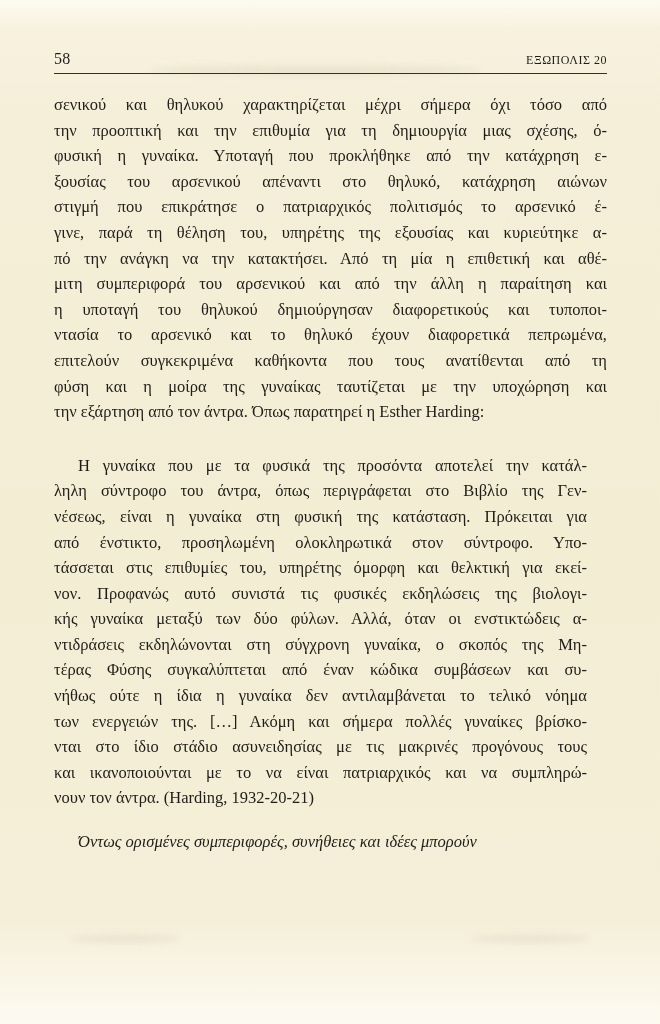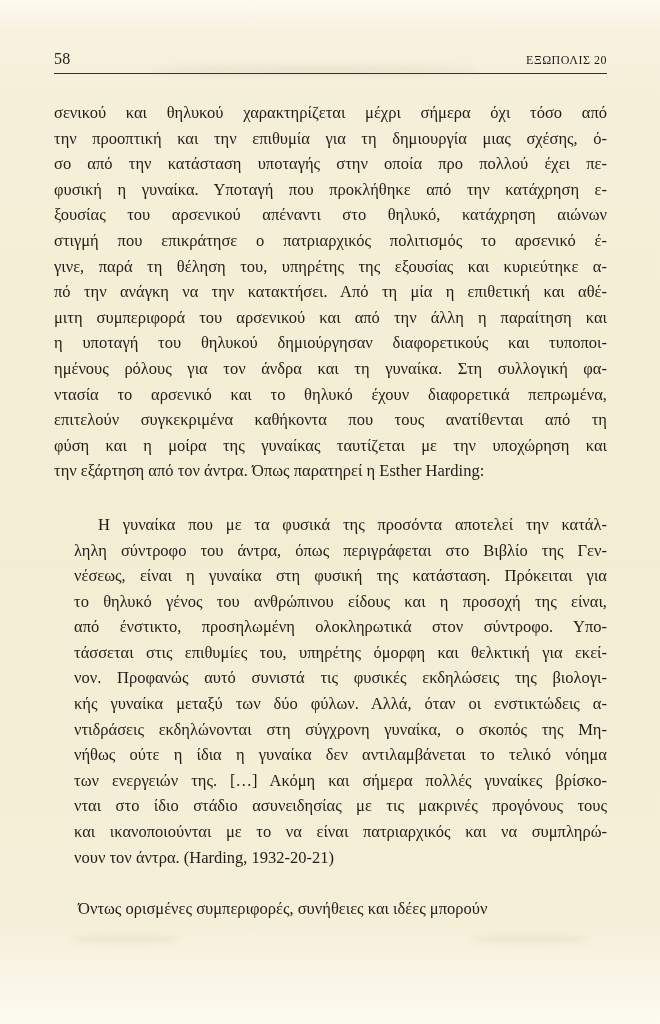--- a/index.html
+++ b/index.html
@@ -44,39 +44,39 @@
   .running-head .journal { font-size: 12px; letter-spacing: 0.5px; }
   .head-rule {
     border: none;
     border-top: 1.6px solid #35312a;
     margin-top: 5px;
     margin-bottom: 0;
   }
   .text-block {
     font-size: 16.5px;
     line-height: 25.6px;
-    margin-top: 26px;
+    margin-top: 18px;
   }
   .text-block .line {
     text-align: justify;
     text-align-last: justify;
     white-space: normal;
   }
   .text-block .line.last {
     text-align-last: left;
   }
   .indent-first .line:first-child {
     text-indent: 24px;
   }
   .quote-block {
-    margin-left: 20px;
     width: 533px;
     margin-top: 28px;
   }
   .closing-block {
+    font-style: italic;
   }
   
   .smudge {
     position: absolute;
     background: rgba(185, 178, 150, 0.18);
     border-radius: 50%;
     filter: blur(3px);
     pointer-events: none;
   }
   .smudge.s1 { left: 150px; top: 66px; width: 330px; height: 9px; }
@@ -96,45 +96,43 @@
     <div class="running-head">
       <span class="page-num">58</span>
       <span class="journal">ΕΞΩΠΟΛΙΣ 20</span>
     </div>
 
     <hr class="head-rule">
 
     <div class="text-block">
         <div class="line">σενικού και θηλυκού χαρακτηρίζεται μέχρι σήμερα όχι τόσο από</div>
         <div class="line">την προοπτική και την επιθυμία για τη δημιουργία μιας σχέσης, ό-</div>
-        <div class="line">σο από την κατάσταση υποταγής στην οποία προ πολλού έχει πε-</div>
         <div class="line">φυσική η γυναίκα. Υποταγή που προκλήθηκε από την κατάχρηση ε-</div>
         <div class="line">ξουσίας του αρσενικού απέναντι στο θηλυκό, κατάχρηση αιώνων</div>
         <div class="line">στιγμή που επικράτησε ο πατριαρχικός πολιτισμός το αρσενικό έ-</div>
         <div class="line">γινε, παρά τη θέληση του, υπηρέτης της εξουσίας και κυριεύτηκε α-</div>
         <div class="line">πό την ανάγκη να την κατακτήσει. Από τη μία η επιθετική και αθέ-</div>
         <div class="line">μιτη συμπεριφορά του αρσενικού και από την άλλη η παραίτηση και</div>
         <div class="line">η υποταγή του θηλυκού δημιούργησαν διαφορετικούς και τυποποι-</div>
-        <div class="line">ημένους ρόλους για τον άνδρα και τη γυναίκα. Στη συλλογική φα-</div>
         <div class="line">ντασία το αρσενικό και το θηλυκό έχουν διαφορετικά πεπρωμένα,</div>
         <div class="line">επιτελούν συγκεκριμένα καθήκοντα που τους ανατίθενται από τη</div>
         <div class="line">φύση και η μοίρα της γυναίκας ταυτίζεται με την υποχώρηση και</div>
         <div class="line last">την εξάρτηση από τον άντρα. Όπως παρατηρεί η Esther Harding:</div>
       </div>
 
     <div class="text-block quote-block indent-first">
         <div class="line">Η γυναίκα που με τα φυσικά της προσόντα αποτελεί την κατάλ-</div>
         <div class="line">ληλη σύντροφο του άντρα, όπως περιγράφεται στο Βιβλίο της Γεν-</div>
         <div class="line">νέσεως, είναι η γυναίκα στη φυσική της κατάσταση. Πρόκειται για</div>
-        <div class="line">το θηλυκό γένος του ανθρώπινου είδους και η προσοχή της είναι,</div>
         <div class="line">από ένστικτο, προσηλωμένη ολοκληρωτικά στον σύντροφο. Υπο-</div>
         <div class="line">τάσσεται στις επιθυμίες του, υπηρέτης όμορφη και θελκτική για εκεί-</div>
         <div class="line">νον. Προφανώς αυτό συνιστά τις φυσικές εκδηλώσεις της βιολογι-</div>
         <div class="line">κής γυναίκα μεταξύ των δύο φύλων. Αλλά, όταν οι ενστικτώδεις α-</div>
         <div class="line">ντιδράσεις εκδηλώνονται στη σύγχρονη γυναίκα, ο σκοπός της Μη-</div>
+        <div class="line">τέρας Φύσης συγκαλύπτεται από έναν κώδικα συμβάσεων και συ-</div>
         <div class="line">νήθως ούτε η ίδια η γυναίκα δεν αντιλαμβάνεται το τελικό νόημα</div>
         <div class="line">των ενεργειών της. […] Ακόμη και σήμερα πολλές γυναίκες βρίσκο-</div>
         <div class="line">νται στο ίδιο στάδιο ασυνειδησίας με τις μακρινές προγόνους τους</div>
         <div class="line">και ικανοποιούνται με το να είναι πατριαρχικός και να συμπληρώ-</div>
         <div class="line last">νουν τον άντρα. (Harding, 1932-20-21)</div>
       </div>
 
     <div class="text-block closing-block indent-first">
         <div class="line last">Όντως ορισμένες συμπεριφορές, συνήθειες και ιδέες μπορούν</div>
       </div>

